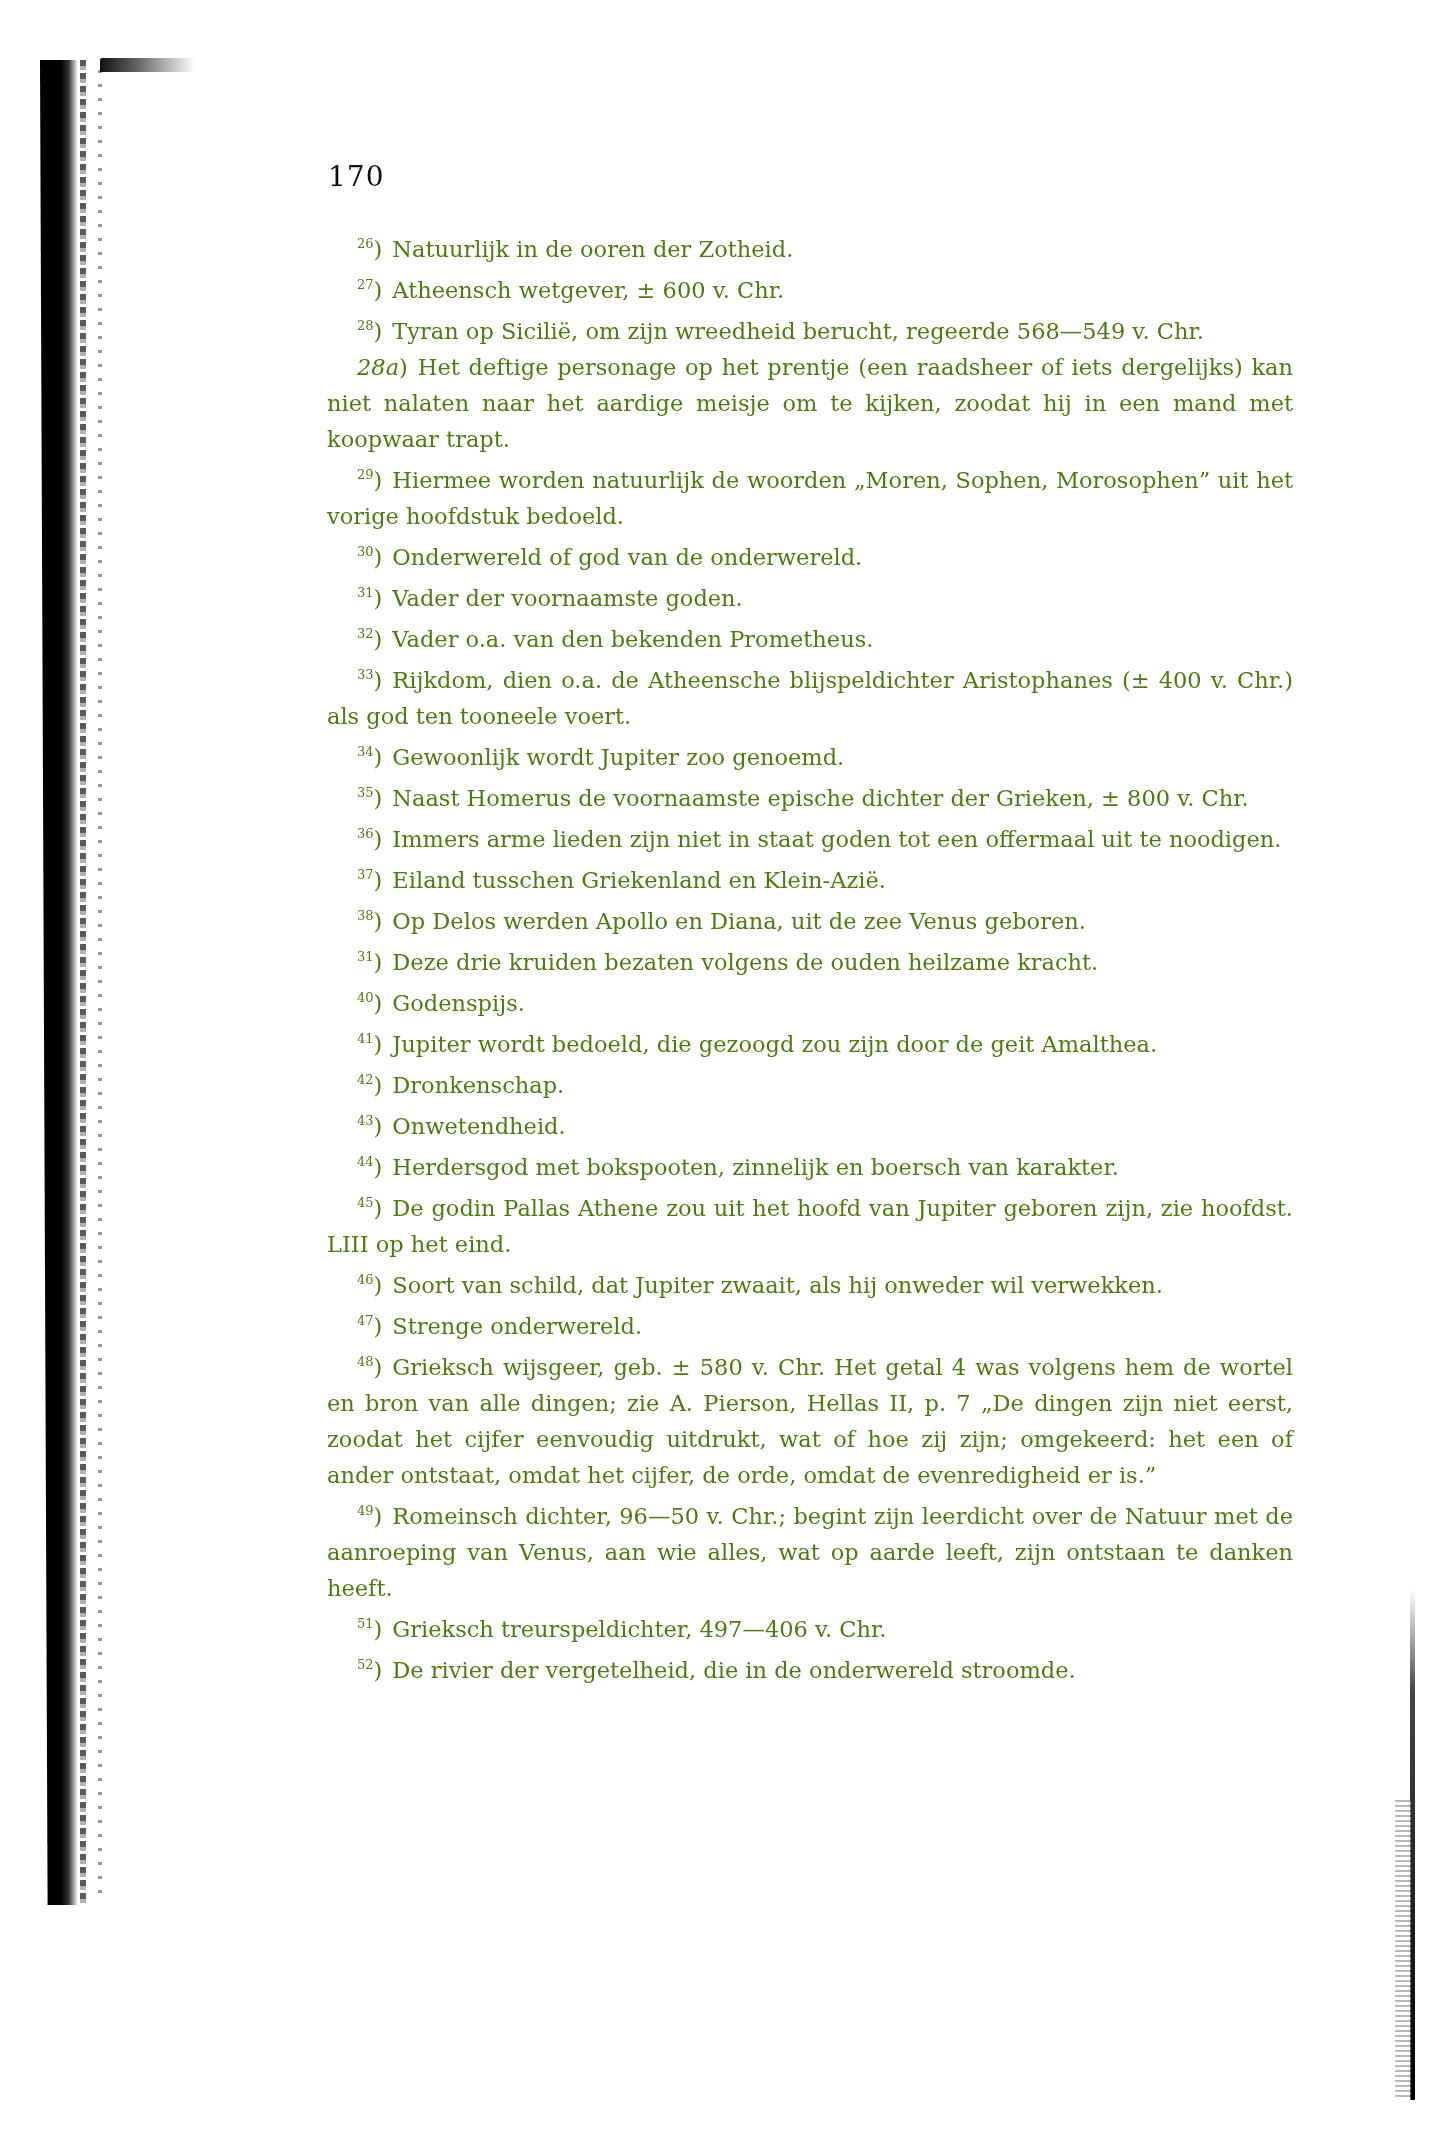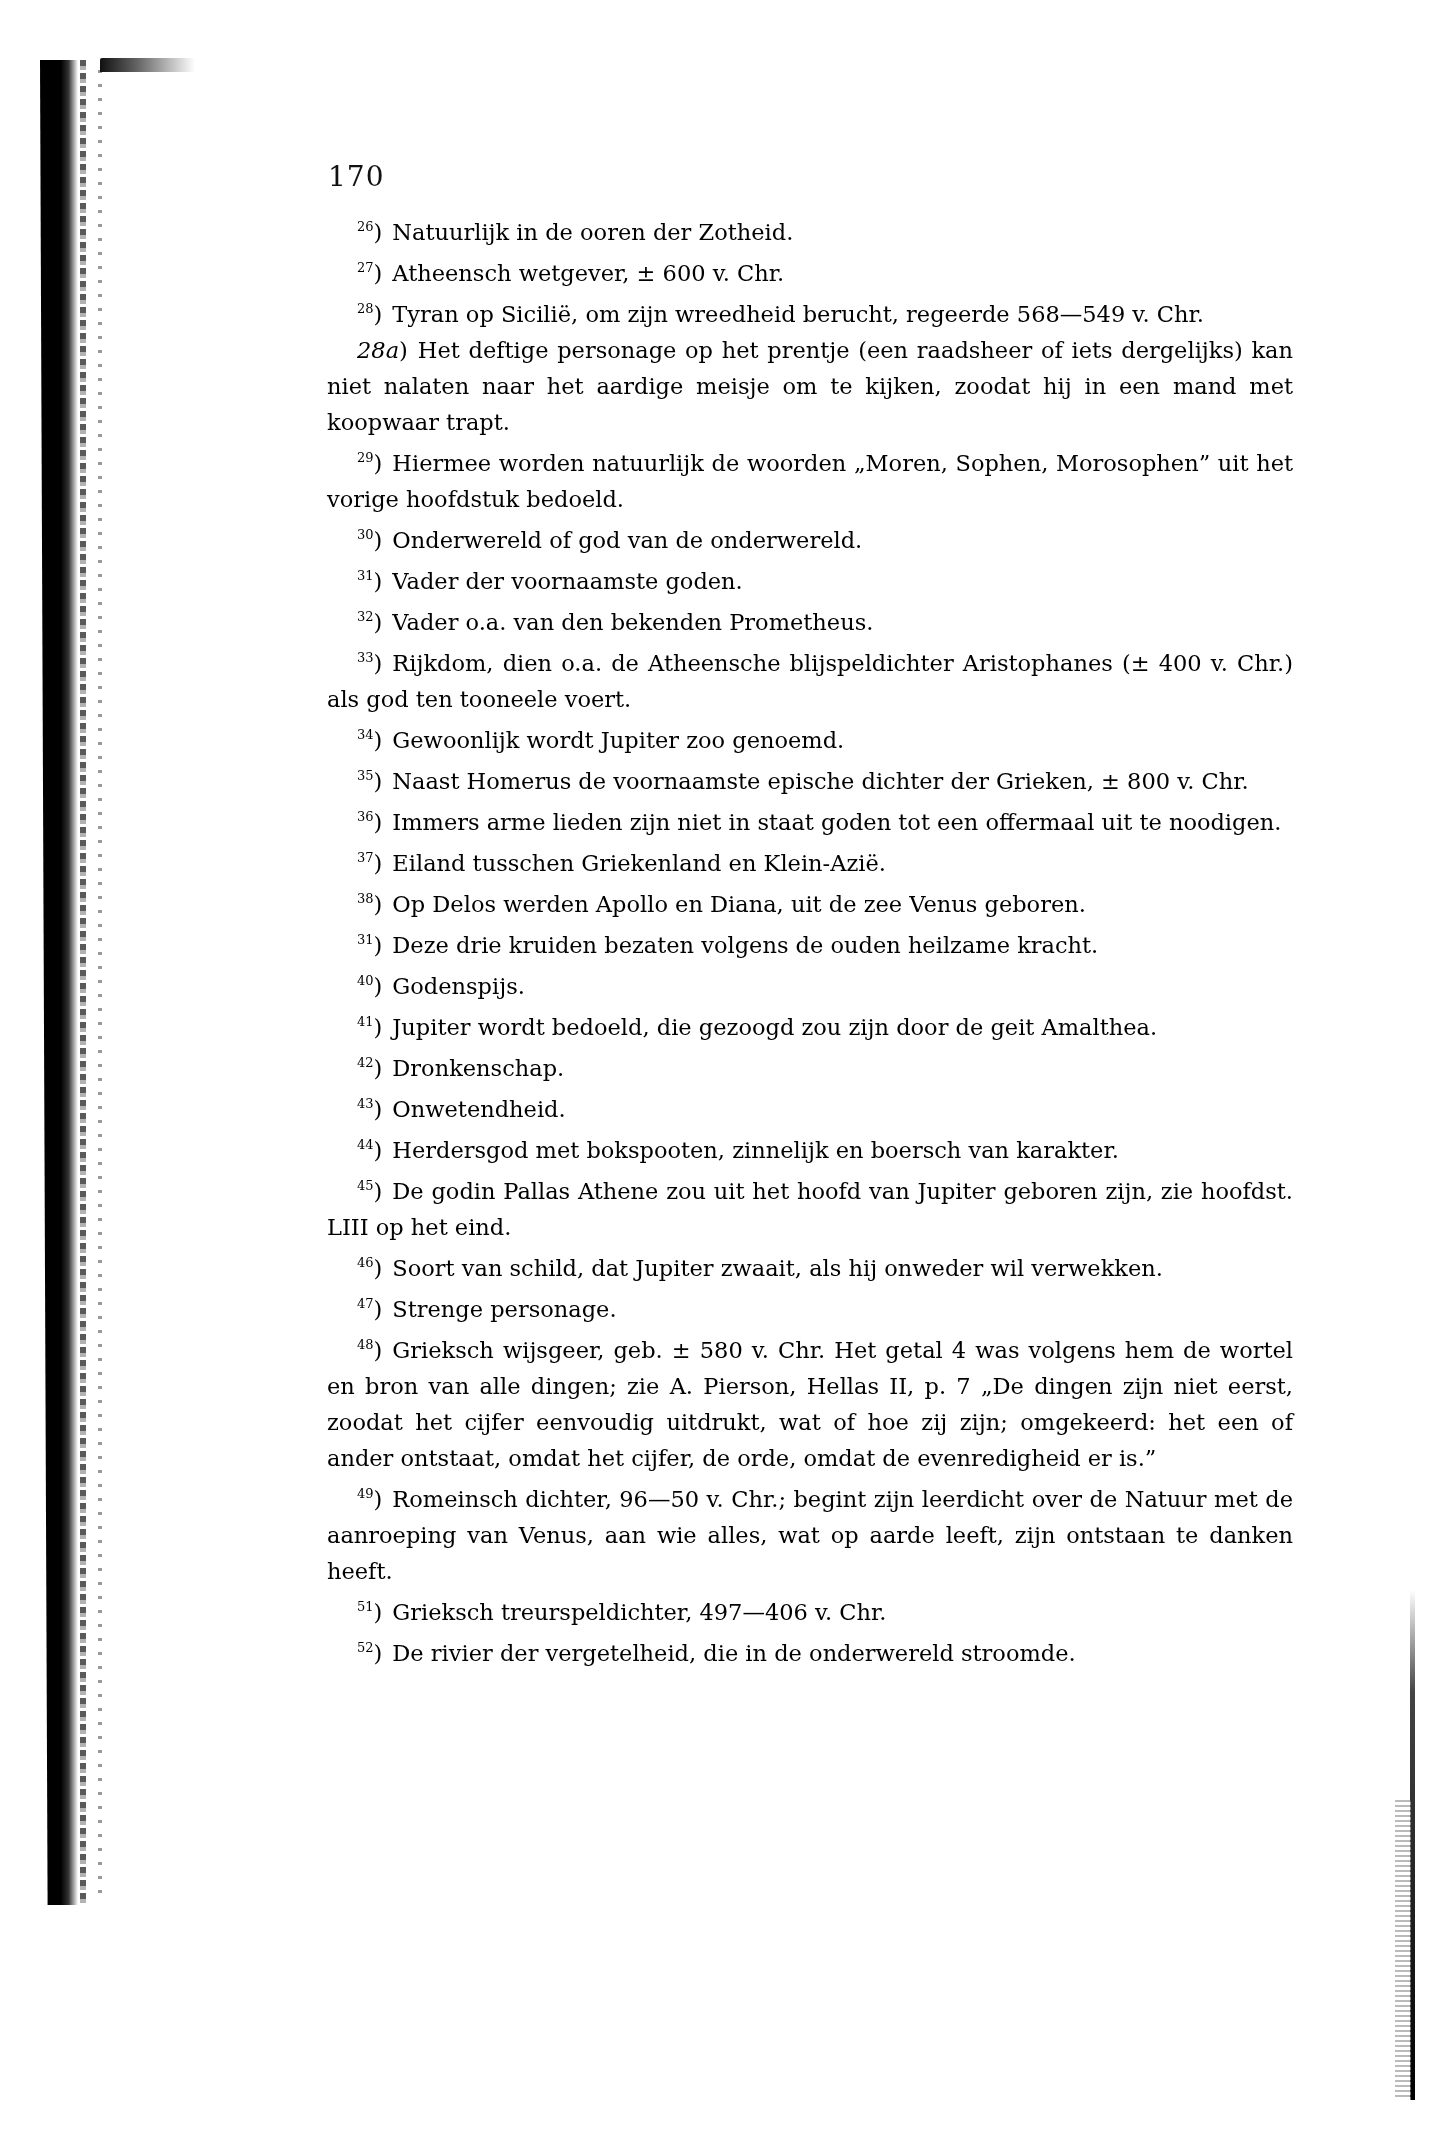--- a/index.html
+++ b/index.html
@@ -33,23 +33,23 @@
     background: repeating-linear-gradient(to bottom, #666 0 2px, #fff 2px 5px);
     opacity: 0.45;
   }
   .page-number {
     position: absolute; left: 328px; top: 144px;
     font-family: "DejaVu Serif", serif; font-size: 28px; color: #111;
     letter-spacing: 1px;
     margin-top: 16px;
   }
   .notes {
-    position: absolute; left: 327px; top: 209px; width: 966px;
+    position: absolute; left: 327px; top: 226px; width: 966px;
     font-family: "DejaVu Serif", serif; font-size: 22.5px; line-height: 36px;
-    color: #000000; text-align: justify;
+    color: #4d7c0f; text-align: justify;
   }
   .note { margin: 0; text-indent: 30px; }
   .note .num { font-size: 13px; vertical-align: 9px; }
   .note .num-it { font-style: italic; }
   .note .paren { margin-right: 10px; }
 </style>
 </head>
 <body>
 
 <div class="scan-edge-left"></div>
@@ -77,18 +77,18 @@
     <p class="note"><span class="num">37</span><span class="paren">)</span><span class="txt">Eiland tusschen Griekenland en Klein-Azië.</span></p>
     <p class="note"><span class="num">38</span><span class="paren">)</span><span class="txt">Op Delos werden Apollo en Diana, uit de zee Venus geboren.</span></p>
     <p class="note"><span class="num">31</span><span class="paren">)</span><span class="txt">Deze drie kruiden bezaten volgens de ouden heilzame kracht.</span></p>
     <p class="note"><span class="num">40</span><span class="paren">)</span><span class="txt">Godenspijs.</span></p>
     <p class="note"><span class="num">41</span><span class="paren">)</span><span class="txt">Jupiter wordt bedoeld, die gezoogd zou zijn door de geit Amalthea.</span></p>
     <p class="note"><span class="num">42</span><span class="paren">)</span><span class="txt">Dronkenschap.</span></p>
     <p class="note"><span class="num">43</span><span class="paren">)</span><span class="txt">Onwetendheid.</span></p>
     <p class="note"><span class="num">44</span><span class="paren">)</span><span class="txt">Herdersgod met bokspooten, zinnelijk en boersch van karakter.</span></p>
     <p class="note"><span class="num">45</span><span class="paren">)</span><span class="txt">De godin Pallas Athene zou uit het hoofd van Jupiter geboren zijn, zie hoofdst. LIII op het eind.</span></p>
     <p class="note"><span class="num">46</span><span class="paren">)</span><span class="txt">Soort van schild, dat Jupiter zwaait, als hij onweder wil verwekken.</span></p>
-    <p class="note"><span class="num">47</span><span class="paren">)</span><span class="txt">Strenge personage.</span></p>
+    <p class="note"><span class="num">47</span><span class="paren">)</span><span class="txt">Strenge onderwereld.</span></p>
     <p class="note"><span class="num">48</span><span class="paren">)</span><span class="txt">Grieksch wijsgeer, geb. ± 580 v. Chr. Het getal 4 was volgens hem de wortel en bron van alle dingen; zie A. Pierson, Hellas II, p. 7 „De dingen zijn niet eerst, zoodat het cijfer eenvoudig uitdrukt, wat of hoe zij zijn; omgekeerd: het een of ander ontstaat, omdat het cijfer, de orde, omdat de evenredigheid er is.”</span></p>
     <p class="note"><span class="num">49</span><span class="paren">)</span><span class="txt">Romeinsch dichter, 96—50 v. Chr.; begint zijn leerdicht over de Natuur met de aanroeping van Venus, aan wie alles, wat op aarde leeft, zijn ontstaan te danken heeft.</span></p>
     <p class="note"><span class="num">51</span><span class="paren">)</span><span class="txt">Grieksch treurspeldichter, 497—406 v. Chr.</span></p>
     <p class="note"><span class="num">52</span><span class="paren">)</span><span class="txt">De rivier der vergetelheid, die in de onderwereld stroomde.</span></p>
   </div>
 
 </body></html>

